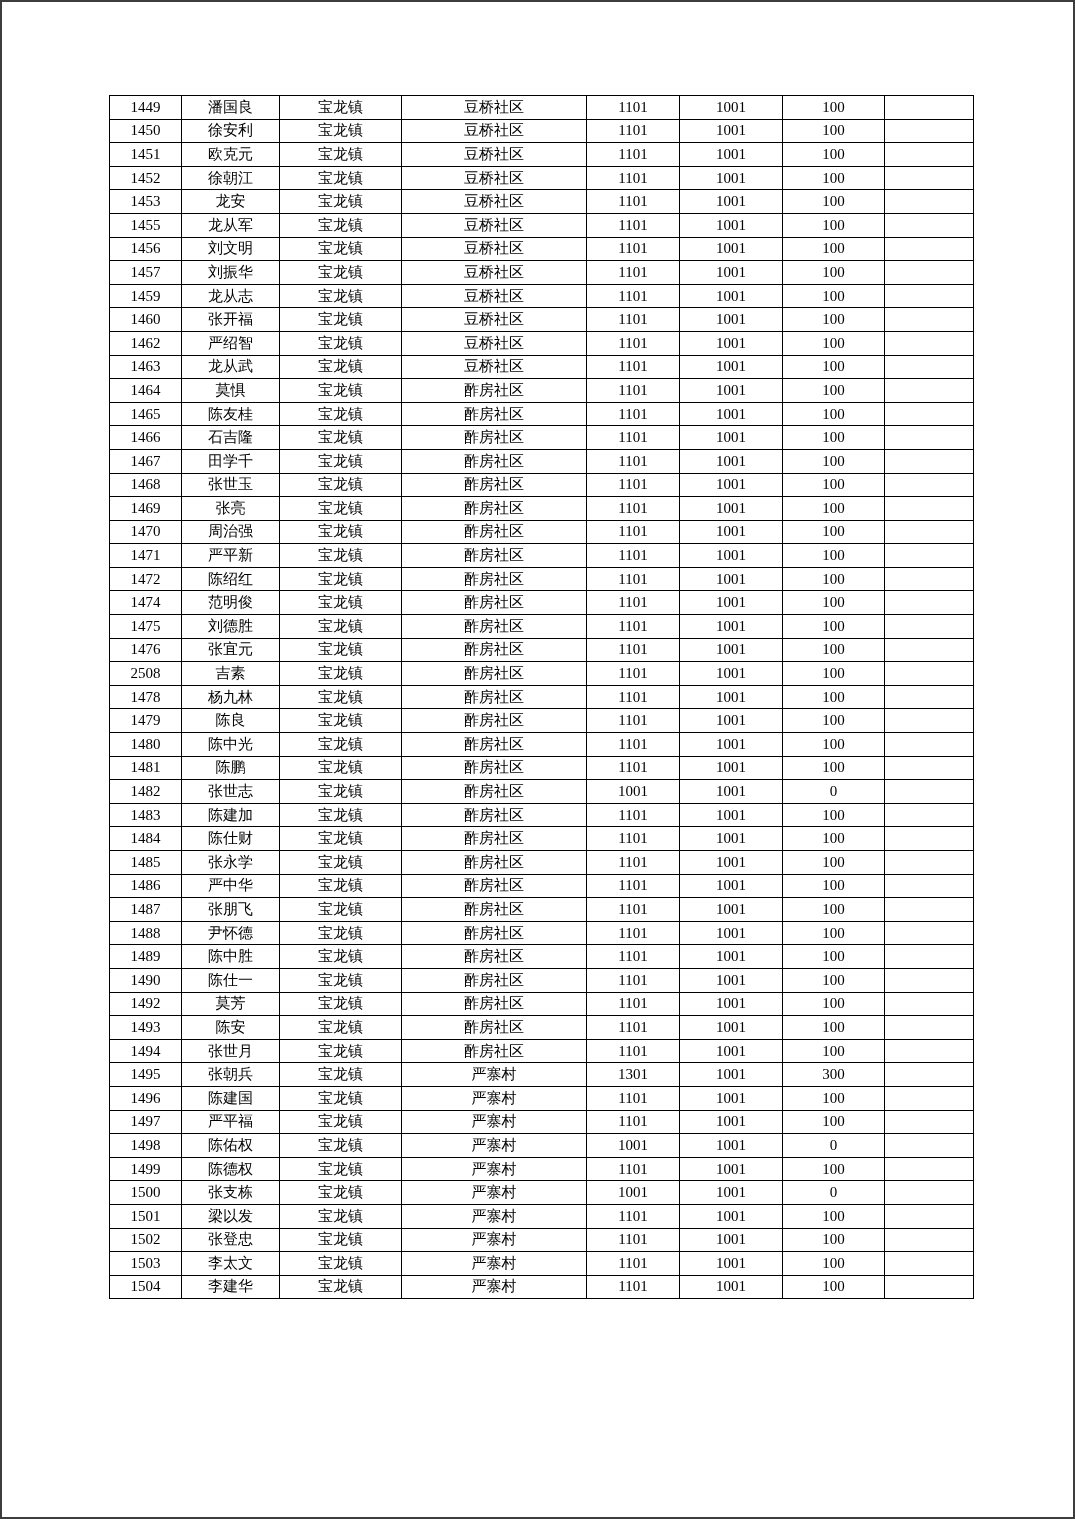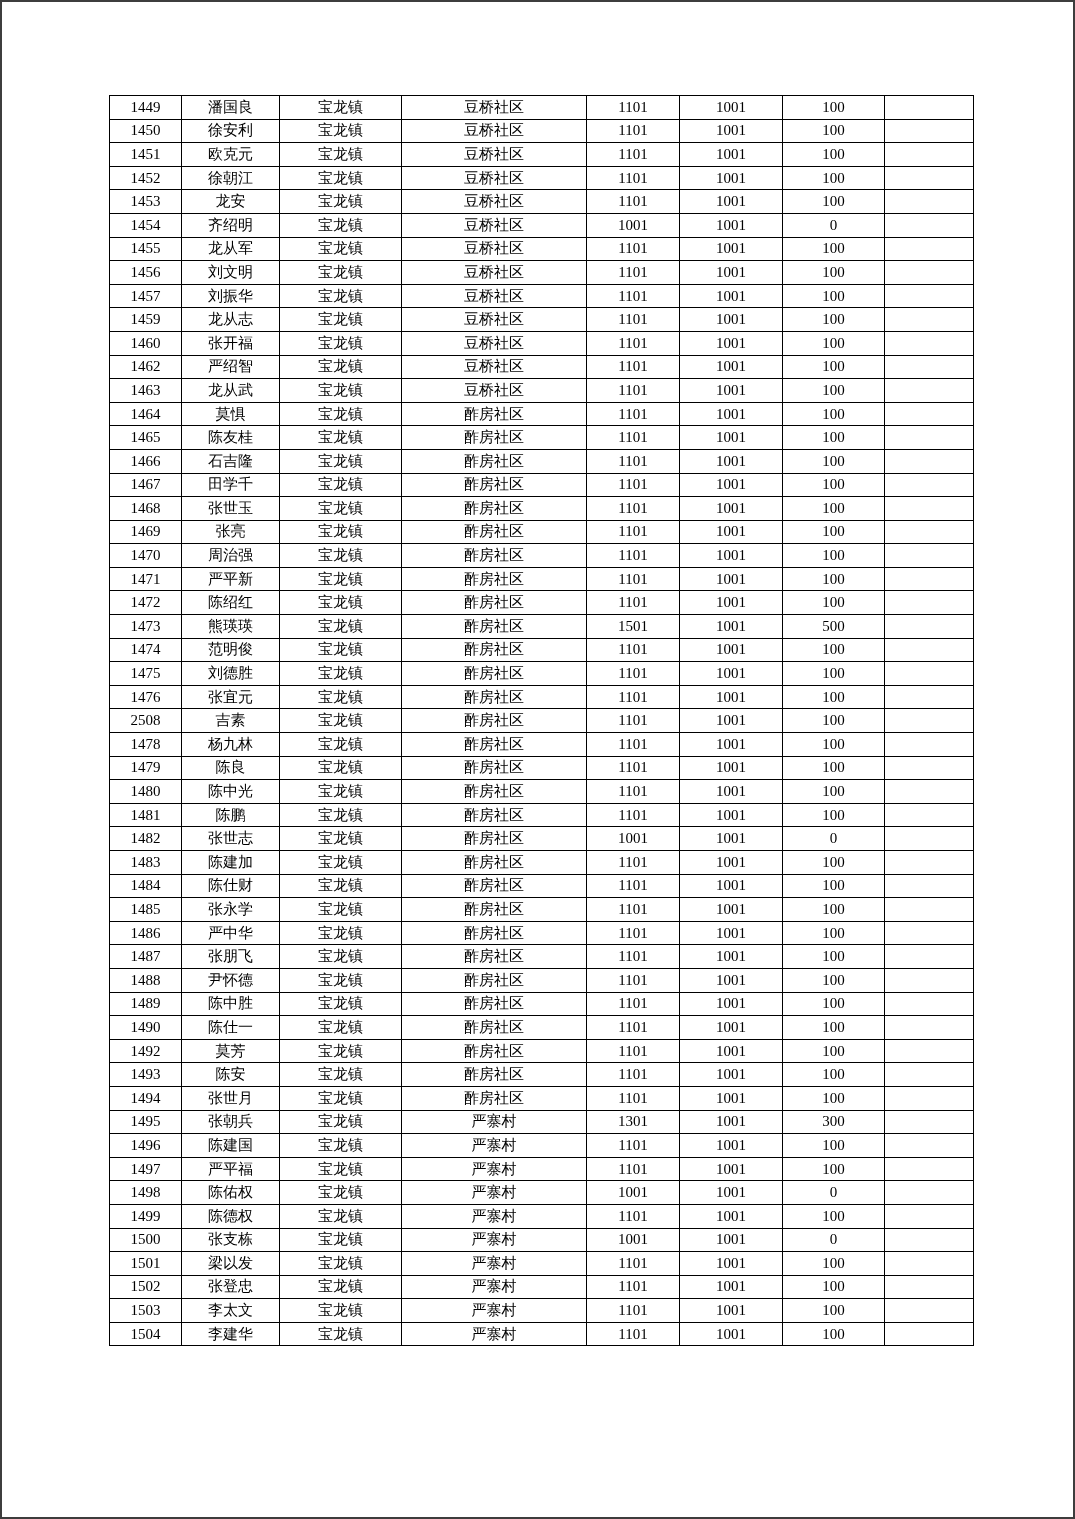--- a/index.html
+++ b/index.html
@@ -102,30 +102,20 @@
         <td class="col-num">1453</td>
         <td>龙安</td>
         <td>宝龙镇</td>
         <td>豆桥社区</td>
         <td>1101</td>
         <td>1001</td>
         <td>100</td>
         <td></td>
       </tr>
       <tr>
-        <td class="col-num">1454</td>
-        <td>齐绍明</td>
-        <td>宝龙镇</td>
-        <td>豆桥社区</td>
-        <td>1001</td>
-        <td>1001</td>
-        <td>0</td>
-        <td></td>
-      </tr>
-      <tr>
         <td class="col-num">1455</td>
         <td>龙从军</td>
         <td>宝龙镇</td>
         <td>豆桥社区</td>
         <td>1101</td>
         <td>1001</td>
         <td>100</td>
         <td></td>
       </tr>
       <tr>
@@ -269,30 +259,20 @@
         <td></td>
       </tr>
       <tr>
         <td class="col-num">1472</td>
         <td>陈绍红</td>
         <td>宝龙镇</td>
         <td>酢房社区</td>
         <td>1101</td>
         <td>1001</td>
         <td>100</td>
-        <td></td>
-      </tr>
-      <tr>
-        <td class="col-num">1473</td>
-        <td>熊瑛瑛</td>
-        <td>宝龙镇</td>
-        <td>酢房社区</td>
-        <td>1501</td>
-        <td>1001</td>
-        <td>500</td>
         <td></td>
       </tr>
       <tr>
         <td class="col-num">1474</td>
         <td>范明俊</td>
         <td>宝龙镇</td>
         <td>酢房社区</td>
         <td>1101</td>
         <td>1001</td>
         <td>100</td>

